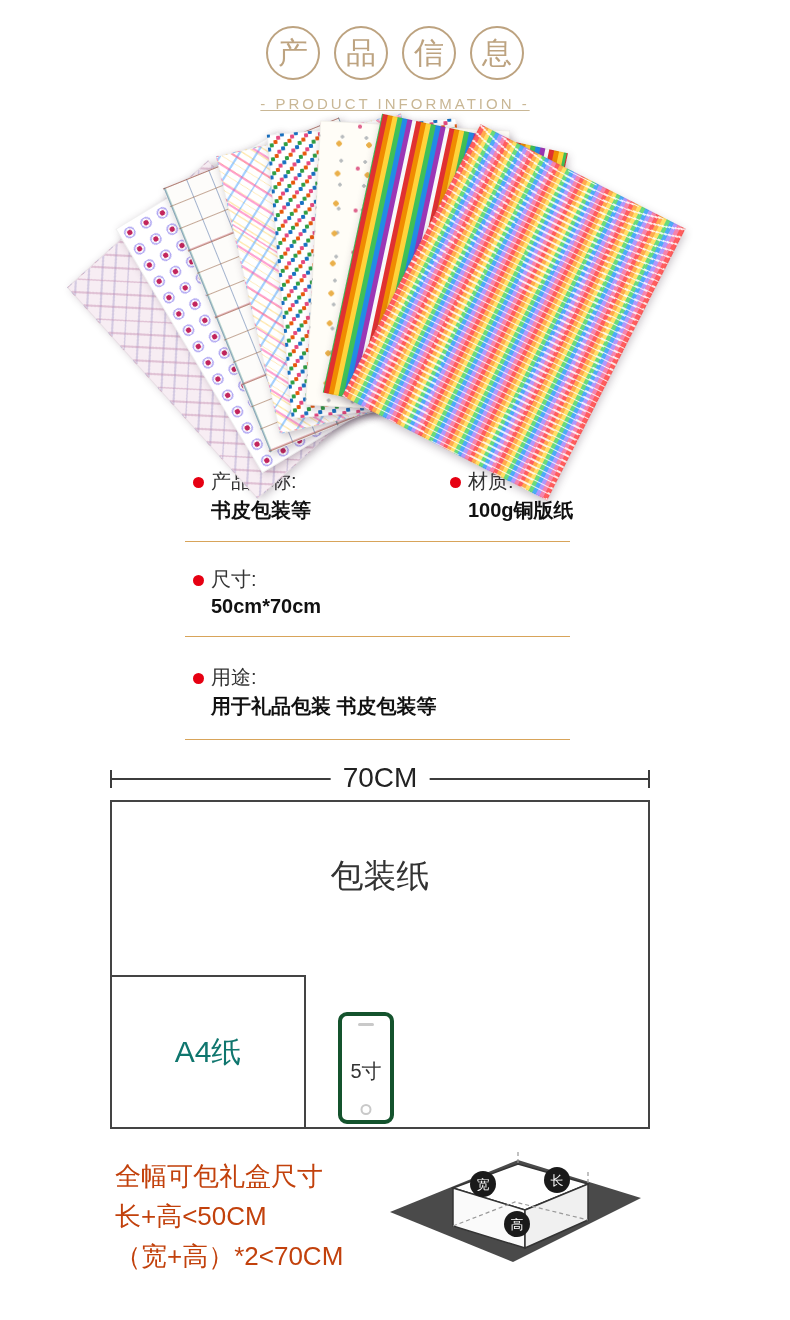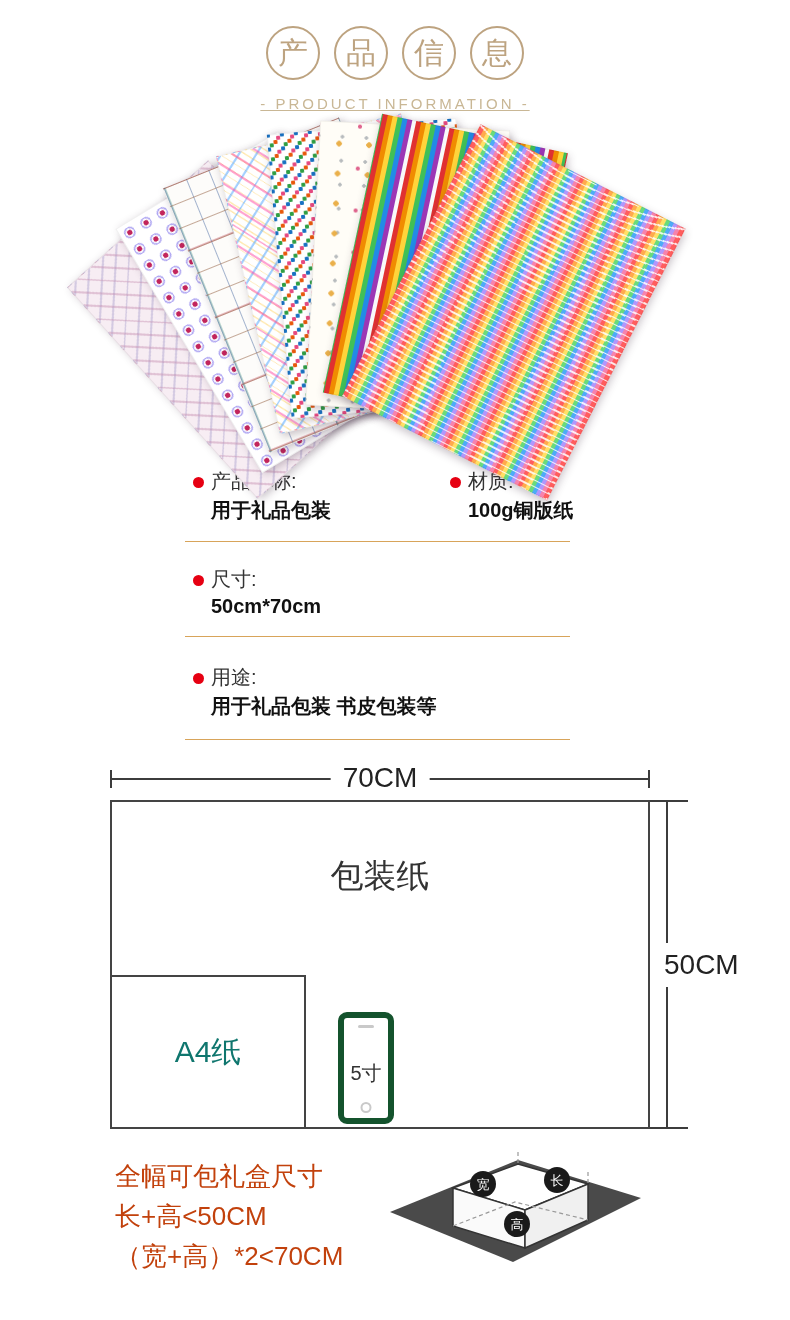--- a/index.html
+++ b/index.html
@@ -69,21 +69,21 @@
   .dim-v .vline { position:absolute; left:16px; top:0; bottom:0; width:2px; background:#3c3c3c; }
   .dim-v .vtick { position:absolute; left:0; right:0; height:2px; background:#3c3c3c; }
   .dim-v .vtick.vt { top:0; } .dim-v .vtick.vb { bottom:0; }
   .dim-v .dim-label-v { position:absolute; left:12px; top:50%; transform:translateY(-50%);
                         background:#fff; padding:6px 2px; font-size:28px; color:#222; font-weight:500; white-space:nowrap; }
   .paper-rect { position:absolute; left:110px; top:800px; width:540px; height:329px; border:2px solid #444; background:#fff; }
   .paper-label { position:absolute; left:0; right:0; top:52px; text-align:center; font-size:33px; color:#333; font-weight:500; }
   .a4-rect { position:absolute; left:110px; top:975px; width:196px; height:154px; border:2px solid #444; background:#fff; }
   .a4-label { position:absolute; left:0; right:0; top:50%; transform:translateY(-50%);
               text-align:center; font-size:30px; color:#0f766e; font-weight:500; }
-  .phone { position:absolute; left:338px; top:1012px; width:56px; height:112px; border:6px solid #14532d;
+  .phone { position:absolute; left:338px; top:1012px; width:56px; height:112px; border:4px solid #14532d;
            border-radius:9px; background:#fff; }
   .phone-speaker { position:absolute; top:7px; left:50%; transform:translateX(-50%); width:16px; height:3px;
                    background:#c9c9c9; border-radius:2px; }
   .phone-home { position:absolute; bottom:5px; left:50%; transform:translateX(-50%); width:11px; height:11px;
                 border:2px solid #c9c9c9; border-radius:50%; }
   .phone-label { position:absolute; top:42px; left:0; width:100%; text-align:center; font-size:20px; color:#333; font-weight:500; }
 
   
   .notes { position:absolute; left:115px; top:1156px; font-size:26px; color:#c2410c; line-height:40px; }
   .box-illustration { position:absolute; left:385px; top:1150px; width:260px; height:115px; }
@@ -113,21 +113,21 @@
     <div class="sheet s3"></div>
     <div class="sheet s4"></div>
     <div class="sheet s5"></div>
     <div class="sheet s6"></div>
     <div class="sheet s7"></div>
     <div class="sheet s8"></div>
   </div>
 
   <span class="spec-bullet" style="left:193px;top:477px"></span>
   <div class="spec-label" style="left:211px;top:468px">产品名称:</div>
-  <div class="spec-value" style="left:211px;top:497px">用于礼品包装</div>
+  <div class="spec-value" style="left:211px;top:497px">书皮包装等</div>
 
   <span class="spec-bullet" style="left:450px;top:477px"></span>
   <div class="spec-label" style="left:468px;top:468px">材质:</div>
   <div class="spec-value" style="left:468px;top:497px">100g铜版纸</div>
 
   <div class="divider" style="top:541px"></div>
 
   <span class="spec-bullet" style="left:193px;top:575px"></span>
   <div class="spec-label" style="left:211px;top:566px">尺寸:</div>
   <div class="spec-value" style="left:211px;top:595px">50cm*70cm</div>
@@ -140,26 +140,20 @@
 
   <div class="divider" style="top:739px"></div>
 
   <div class="dim-h">
     <i class="line"></i>
     <i class="tick tl"></i>
     <i class="tick tr"></i>
     <span class="dim-label">70CM</span>
   </div>
 
-  <div class="dim-v">
-    <i class="vline"></i>
-    <i class="vtick vt"></i>
-    <i class="vtick vb"></i>
-    <span class="dim-label-v">50CM</span>
-  </div>
 
   <div class="paper-rect">
     <div class="paper-label">包装纸</div>
   </div>
 
   <div class="a4-rect">
     <div class="a4-label">A4纸</div>
   </div>
 
   <div class="phone">

